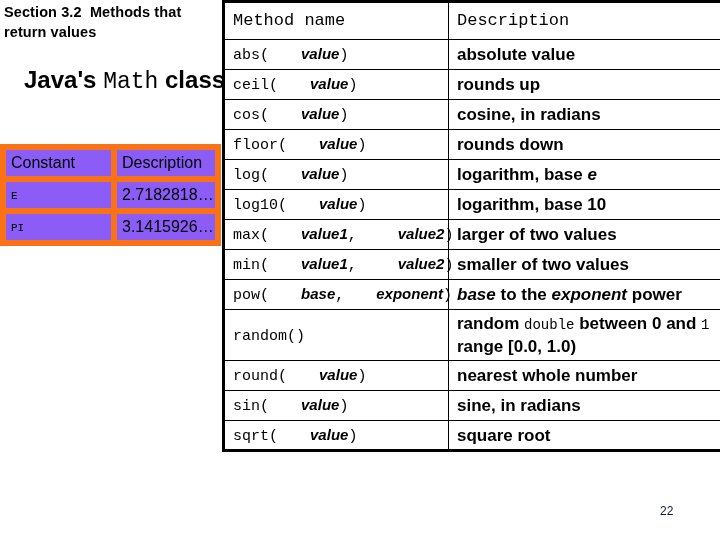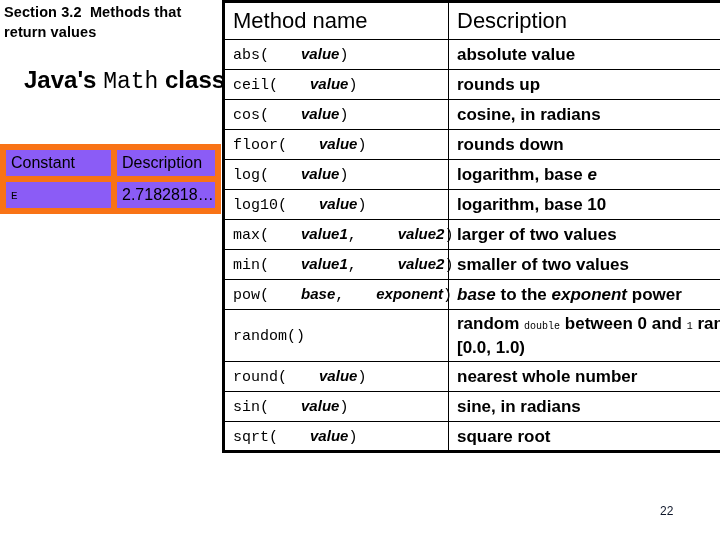--- a/index.html
+++ b/index.html
@@ -105,24 +105,25 @@
     border: 1.5px solid #000000;
     padding: 3px 8px;
     vertical-align: middle;
     text-align: left;
     background: #ffffff;
   }
   #methods-table .col-name { width: 207px; }
   #methods-table .col-desc { width: 303px; }
 
   #methods-table thead th {
-    font-size: 22px;
+    font-size: 17px;
     font-weight: 400;
     height: 30px;
     line-height: 24px;
+    font-family: Liberation Mono, monospace;
   }
   #methods-table tbody tr { height: 30px; }
 
   .m-name {
     font-family: "Liberation Mono", monospace;
     font-size: 15px;
     font-weight: 400;
     white-space: nowrap;
   }
   .m-name .param {
@@ -137,21 +138,21 @@
     font-weight: 700;
     line-height: 21px;
   }
   .m-desc .ital {
     font-style: italic;
     font-weight: 700;
   }
   .m-desc .mono {
     font-family: "Liberation Mono", monospace;
     font-weight: 400;
-    font-size: 10px;
+    font-size: 14px;
     font-style: normal;
   }
 
   
   #page-number {
     position: absolute;
     left: 660px;
     top: 504px;
     font-size: 12px;
     color: #0f172a;
@@ -172,20 +173,24 @@
     <tr>
       <th class="col-const">Constant</th>
       <th class="col-cdesc">Description</th>
     </tr>
   </thead>
   <tbody id="constants-body">
       <tr>
         <td class="col-const"><span class="const-name">E</span></td>
         <td><span class="const-desc">2.7182818…</span></td>
       </tr>
+      <tr>
+        <td class="col-const"><span class="const-name">PI</span></td>
+        <td><span class="const-desc">3.1415926…</span></td>
+      </tr>
     </tbody>
 </table>
 
 <table id="methods-table">
   <thead>
     <tr>
       <th class="col-name">Method name</th>
       <th class="col-desc">Description</th>
     </tr>
   </thead>

